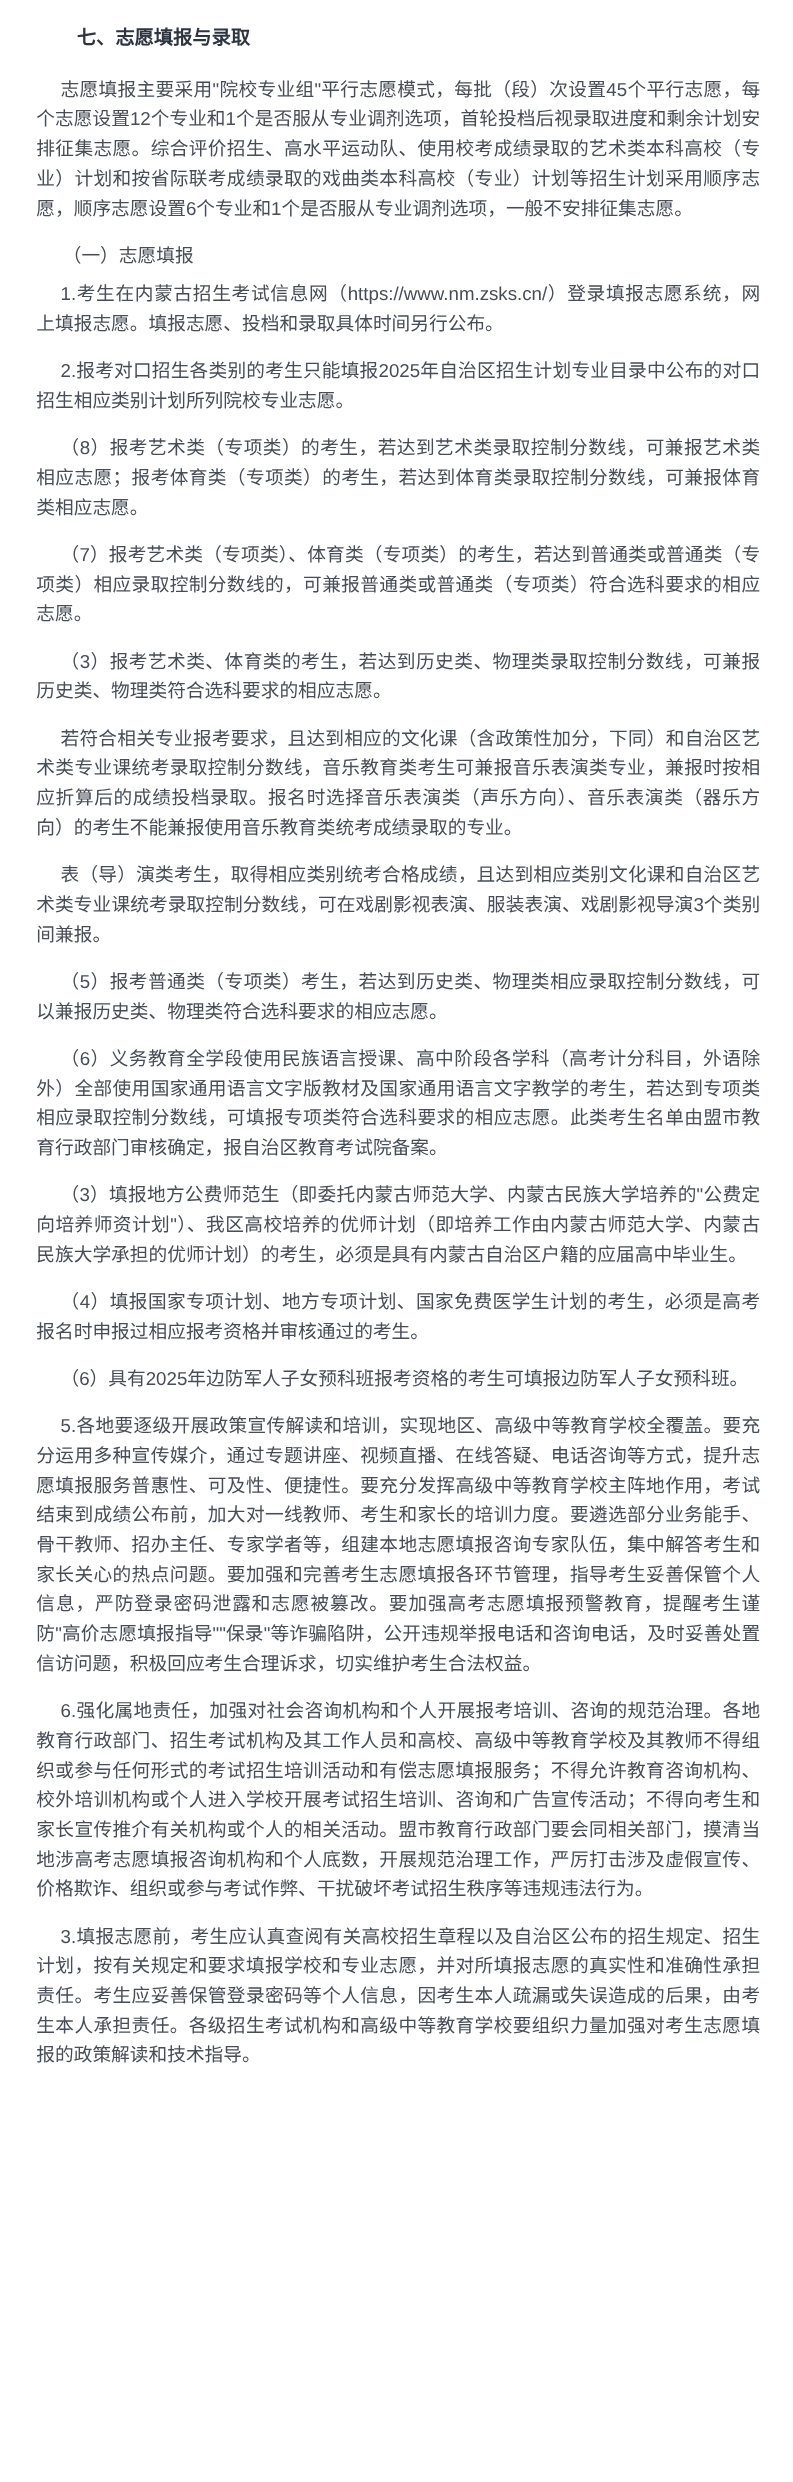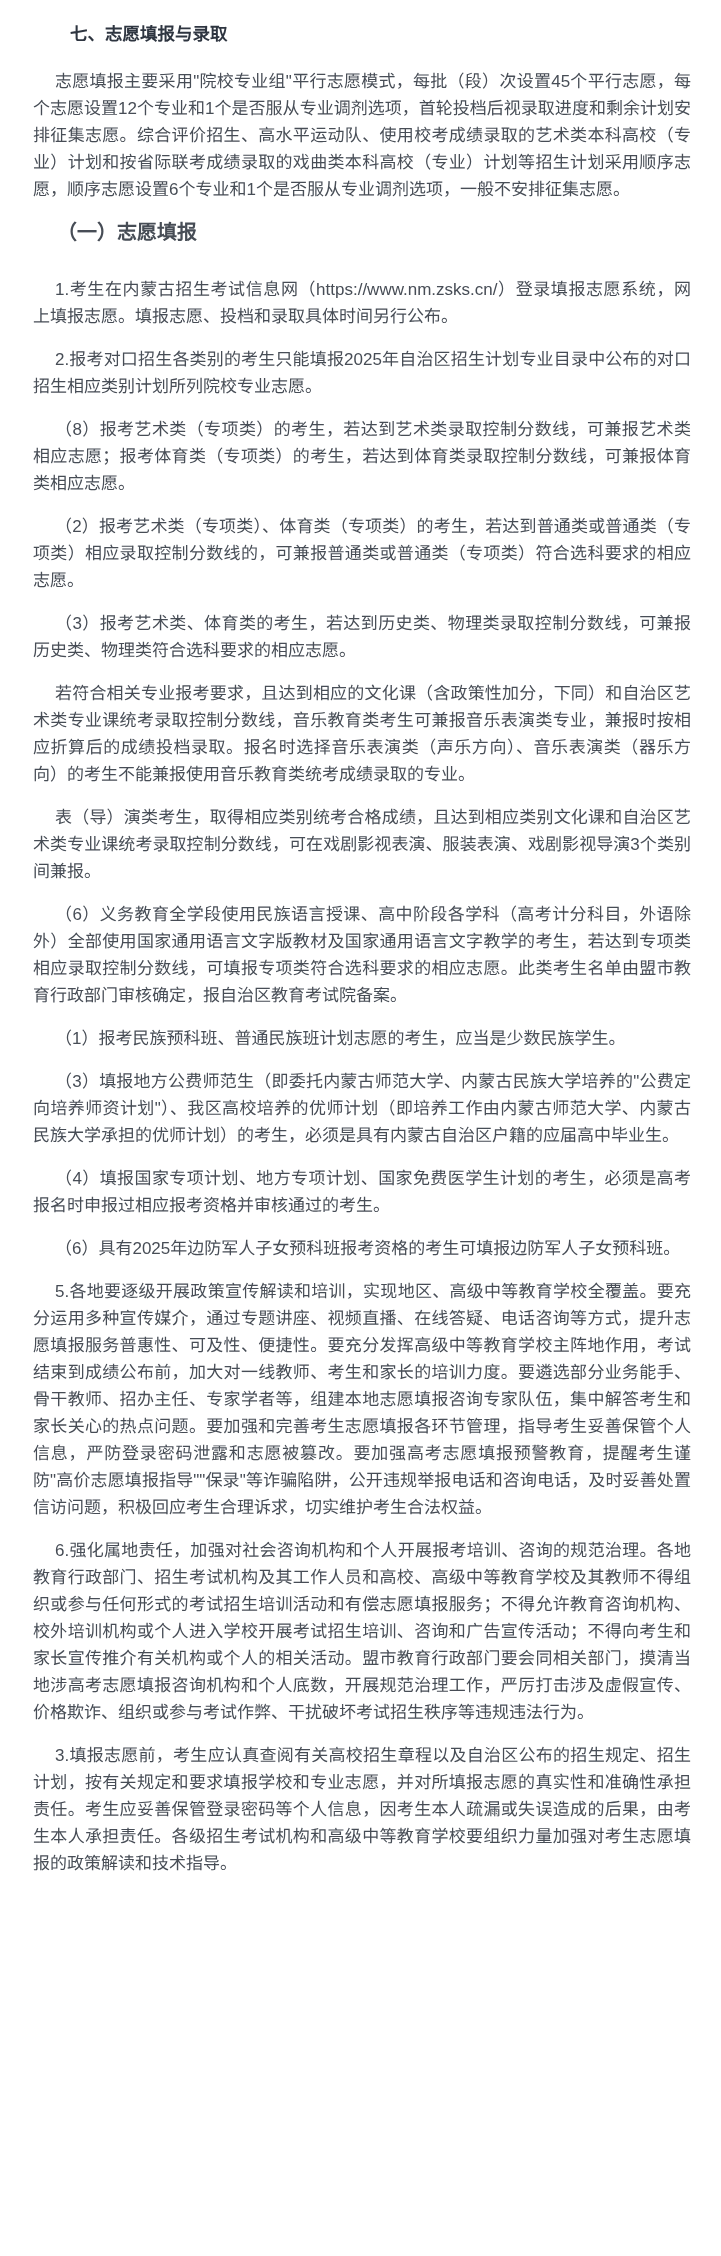--- a/index.html
+++ b/index.html
@@ -26,45 +26,45 @@
   }
   .doc .heading {
     font-size: 17.5px;
     font-weight: 700;
     color: var(--heading-color, #2e3540);
     margin: 0 0 20px 0;
     text-indent: 37px;
     text-align: left;
   }
   .doc .subheading {
-    font-size: 20px;
-    font-weight: 700;
-    margin: 0 0 30px 0;
+    font-size: 17px;
+    font-weight: 400;
+    margin: 0 0 8px 0;
     text-indent: 24px;
   }
   .doc .paragraph {
     margin: 0 0 16px 0;
     text-indent: 22px;
   }
 </style>
 </head>
 <body>
 
 <div class="doc">
     <h2 class="heading">七、志愿填报与录取</h2>
     <p class="paragraph">志愿填报主要采用"院校专业组"平行志愿模式，每批（段）次设置45个平行志愿，每个志愿设置12个专业和1个是否服从专业调剂选项，首轮投档后视录取进度和剩余计划安排征集志愿。综合评价招生、高水平运动队、使用校考成绩录取的艺术类本科高校（专业）计划和按省际联考成绩录取的戏曲类本科高校（专业）计划等招生计划采用顺序志愿，顺序志愿设置6个专业和1个是否服从专业调剂选项，一般不安排征集志愿。</p>
     <h3 class="subheading">（一）志愿填报</h3>
     <p class="paragraph">1.考生在内蒙古招生考试信息网（https://www.nm.zsks.cn/）登录填报志愿系统，网上填报志愿。填报志愿、投档和录取具体时间另行公布。</p>
     <p class="paragraph">2.报考对口招生各类别的考生只能填报2025年自治区招生计划专业目录中公布的对口招生相应类别计划所列院校专业志愿。</p>
     <p class="paragraph">（8）报考艺术类（专项类）的考生，若达到艺术类录取控制分数线，可兼报艺术类相应志愿；报考体育类（专项类）的考生，若达到体育类录取控制分数线，可兼报体育类相应志愿。</p>
-    <p class="paragraph">（2）报考艺术类（专项类）、体育类（专项类）的考生，若达到普通类或普通类（专项类）相应录取控制分数线的，可兼报普通类或普通类（专项类）符合选科要求的相应志愿。</p>
+    <p class="paragraph">（7）报考艺术类（专项类）、体育类（专项类）的考生，若达到普通类或普通类（专项类）相应录取控制分数线的，可兼报普通类或普通类（专项类）符合选科要求的相应志愿。</p>
     <p class="paragraph">（3）报考艺术类、体育类的考生，若达到历史类、物理类录取控制分数线，可兼报历史类、物理类符合选科要求的相应志愿。</p>
     <p class="paragraph">若符合相关专业报考要求，且达到相应的文化课（含政策性加分，下同）和自治区艺术类专业课统考录取控制分数线，音乐教育类考生可兼报音乐表演类专业，兼报时按相应折算后的成绩投档录取。报名时选择音乐表演类（声乐方向）、音乐表演类（器乐方向）的考生不能兼报使用音乐教育类统考成绩录取的专业。</p>
     <p class="paragraph">表（导）演类考生，取得相应类别统考合格成绩，且达到相应类别文化课和自治区艺术类专业课统考录取控制分数线，可在戏剧影视表演、服装表演、戏剧影视导演3个类别间兼报。</p>
+    <p class="paragraph">（5）报考普通类（专项类）考生，若达到历史类、物理类相应录取控制分数线，可以兼报历史类、物理类符合选科要求的相应志愿。</p>
     <p class="paragraph">（6）义务教育全学段使用民族语言授课、高中阶段各学科（高考计分科目，外语除外）全部使用国家通用语言文字版教材及国家通用语言文字教学的考生，若达到专项类相应录取控制分数线，可填报专项类符合选科要求的相应志愿。此类考生名单由盟市教育行政部门审核确定，报自治区教育考试院备案。</p>
-    <p class="paragraph">（1）报考民族预科班、普通民族班计划志愿的考生，应当是少数民族学生。</p>
     <p class="paragraph">（3）填报地方公费师范生（即委托内蒙古师范大学、内蒙古民族大学培养的"公费定向培养师资计划"）、我区高校培养的优师计划（即培养工作由内蒙古师范大学、内蒙古民族大学承担的优师计划）的考生，必须是具有内蒙古自治区户籍的应届高中毕业生。</p>
     <p class="paragraph">（4）填报国家专项计划、地方专项计划、国家免费医学生计划的考生，必须是高考报名时申报过相应报考资格并审核通过的考生。</p>
     <p class="paragraph">（6）具有2025年边防军人子女预科班报考资格的考生可填报边防军人子女预科班。</p>
     <p class="paragraph">5.各地要逐级开展政策宣传解读和培训，实现地区、高级中等教育学校全覆盖。要充分运用多种宣传媒介，通过专题讲座、视频直播、在线答疑、电话咨询等方式，提升志愿填报服务普惠性、可及性、便捷性。要充分发挥高级中等教育学校主阵地作用，考试结束到成绩公布前，加大对一线教师、考生和家长的培训力度。要遴选部分业务能手、骨干教师、招办主任、专家学者等，组建本地志愿填报咨询专家队伍，集中解答考生和家长关心的热点问题。要加强和完善考生志愿填报各环节管理，指导考生妥善保管个人信息，严防登录密码泄露和志愿被篡改。要加强高考志愿填报预警教育，提醒考生谨防"高价志愿填报指导""保录"等诈骗陷阱，公开违规举报电话和咨询电话，及时妥善处置信访问题，积极回应考生合理诉求，切实维护考生合法权益。</p>
     <p class="paragraph">6.强化属地责任，加强对社会咨询机构和个人开展报考培训、咨询的规范治理。各地教育行政部门、招生考试机构及其工作人员和高校、高级中等教育学校及其教师不得组织或参与任何形式的考试招生培训活动和有偿志愿填报服务；不得允许教育咨询机构、校外培训机构或个人进入学校开展考试招生培训、咨询和广告宣传活动；不得向考生和家长宣传推介有关机构或个人的相关活动。盟市教育行政部门要会同相关部门，摸清当地涉高考志愿填报咨询机构和个人底数，开展规范治理工作，严厉打击涉及虚假宣传、价格欺诈、组织或参与考试作弊、干扰破坏考试招生秩序等违规违法行为。</p>
     <p class="paragraph">3.填报志愿前，考生应认真查阅有关高校招生章程以及自治区公布的招生规定、招生计划，按有关规定和要求填报学校和专业志愿，并对所填报志愿的真实性和准确性承担责任。考生应妥善保管登录密码等个人信息，因考生本人疏漏或失误造成的后果，由考生本人承担责任。各级招生考试机构和高级中等教育学校要组织力量加强对考生志愿填报的政策解读和技术指导。</p>
   </div>
 
 </body></html>

